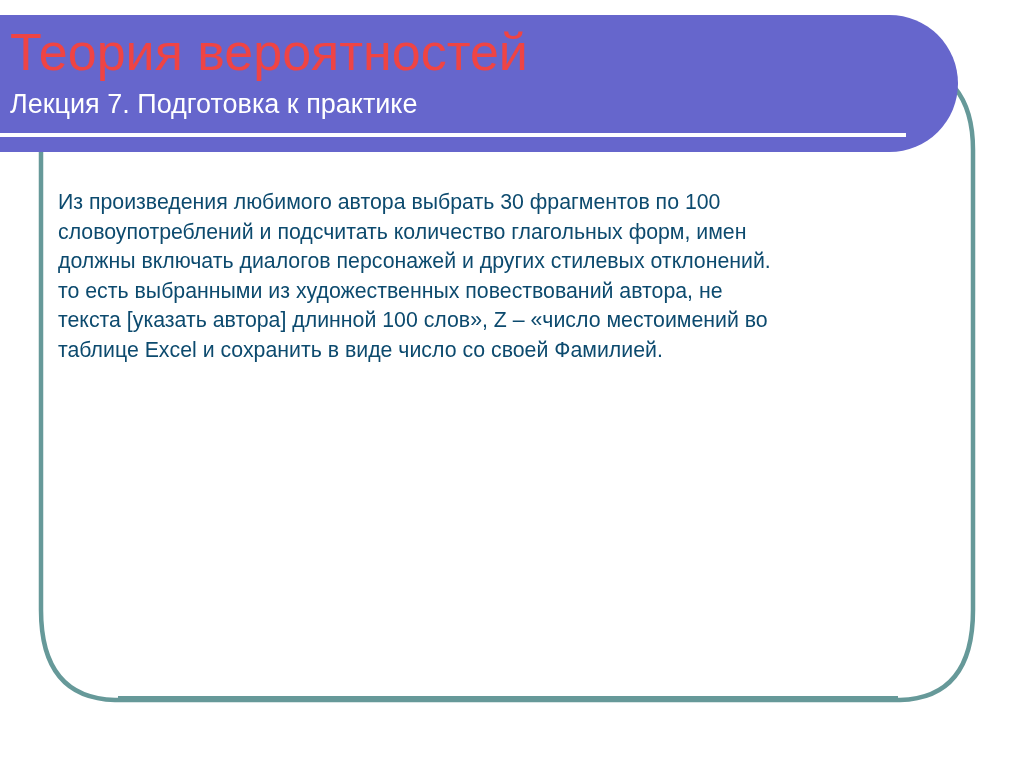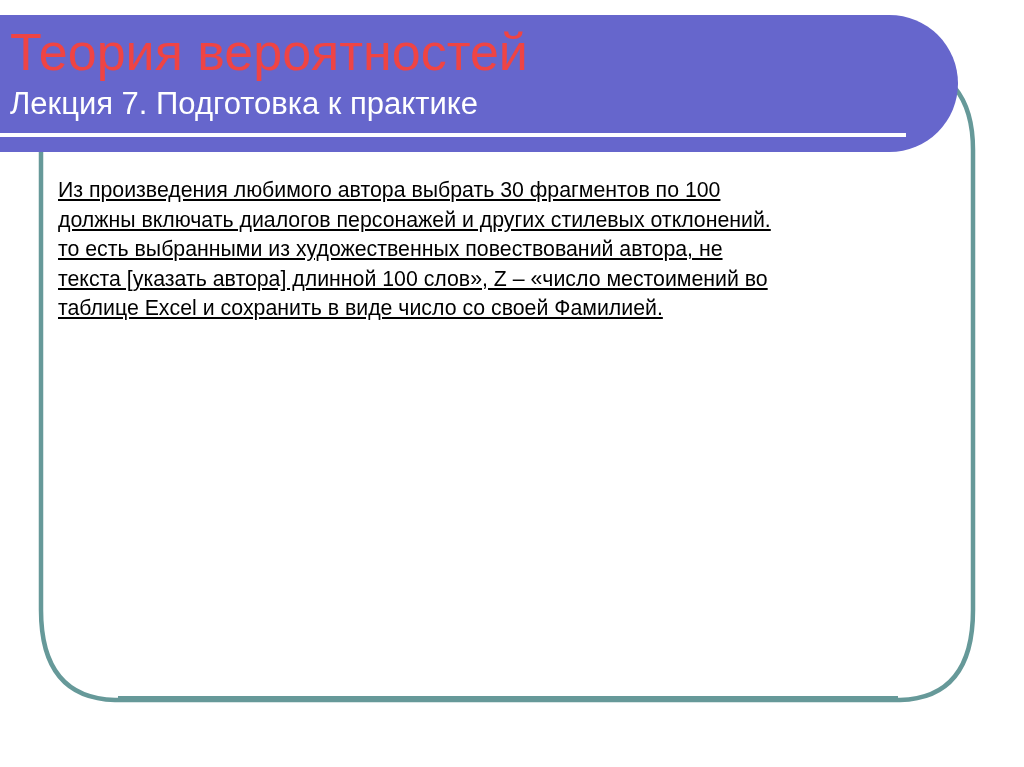--- a/index.html
+++ b/index.html
@@ -46,33 +46,32 @@
       color: #ef4444;
       font-size: 52px;
       line-height: 44px;
       white-space: nowrap;
     }
     .subtitle {
       position: absolute;
       left: 10px;
       top: 88px;
       color: #ffffff;
-      font-size: 31px;
+      font-size: 27px;
       line-height: 32px;
       white-space: nowrap;
     }
     .body-text {
       position: absolute;
       left: 58px;
-      top: 176px;
+      top: 188px;
       width: 890px;
-      color: #000000;
+      color: #0c4a6e;
       font-size: 21.3px;
       line-height: 29.6px;
-      text-decoration: underline;
     }
     .body-text .line {
       display: block;
       white-space: nowrap;
     }
   </style>
 </head>
 <body>
 
 <svg class="frame-svg" viewBox="0 0 1024 767" xmlns="http://www.w3.org/2000/svg">
@@ -81,17 +80,18 @@
 </svg>
 
 <div class="header-band"></div>
 <div class="header-rule"></div>
 
 <div class="title">Теория вероятностей</div>
 <div class="subtitle">Лекция 7. Подготовка к практике</div>
 
 <div class="body-text">
   <span class="line">Из произведения любимого автора выбрать 30 фрагментов по 100</span>
+  <span class="line">словоупотреблений и подсчитать количество глагольных форм, имен</span>
   <span class="line">должны включать диалогов персонажей и других стилевых отклонений.</span>
   <span class="line">то есть выбранными из художественных повествований автора, не</span>
   <span class="line">текста [указать автора] длинной 100 слов», Z – «число местоимений во</span>
   <span class="line">таблице Excel и сохранить в виде число со своей Фамилией.</span>
 </div>
 
 </body></html>

